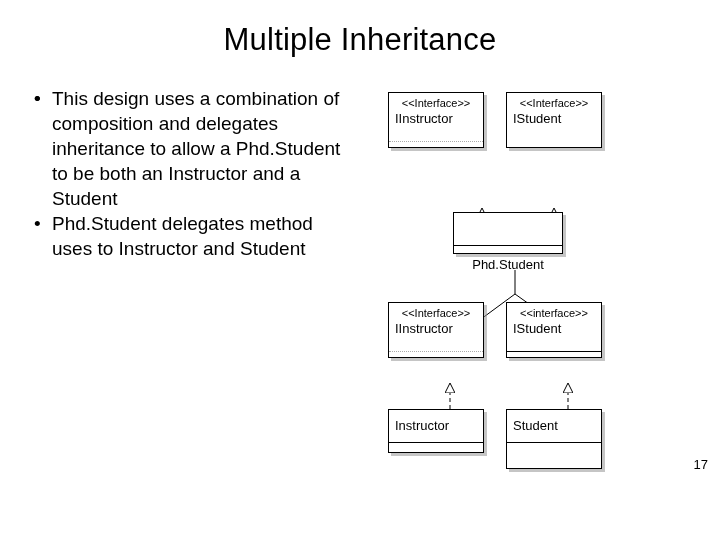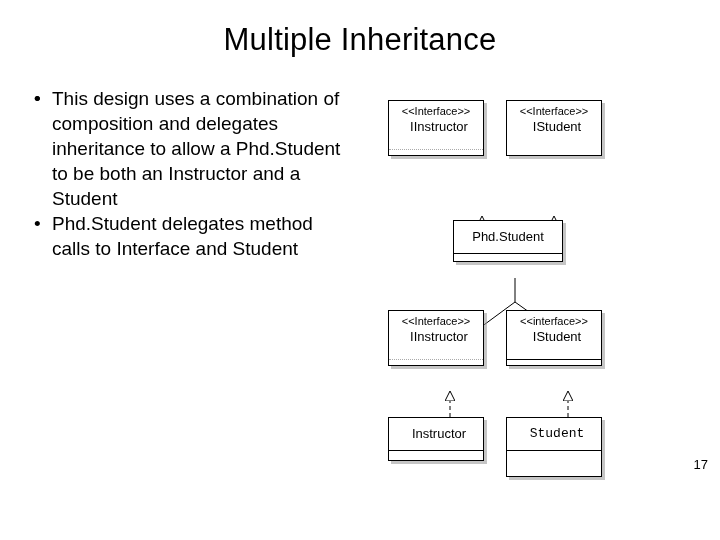--- a/index.html
+++ b/index.html
@@ -46,21 +46,21 @@
   .bullet .dot {
     position: absolute;
     left: 12px;
     top: 0;
     font-size: 19px;
     line-height: 25px;
   }
   .diagram {
     position: absolute;
     left: 378px;
-    top: 92px;
+    top: 84px;
     width: 330px;
     height: 390px;
   }
   .uml-box {
     position: absolute;
     background: #ffffff;
     border: 1px solid #000000;
     box-sizing: border-box;
     box-shadow: 3px 3px 0 rgba(150,150,150,0.55);
   }
@@ -70,21 +70,20 @@
     font-size: 11px;
     line-height: 14px;
     padding-top: 3px;
   }
   .uml-box .cname {
     display: block;
     font-size: 13px;
     line-height: 16px;
     padding-left: 6px;
     padding-top: 1px;
-    text-align: center;
   }
   .uml-box .cname.center {
     text-align: center;
     padding-left: 0;
   }
   .uml-box .divider {
     position: absolute;
     left: 0;
     right: 0;
     border-bottom: 1px solid #000000;
@@ -115,21 +114,21 @@
   <div class="bullets">
     <div class="bullet">
       <span class="dot">•</span>
     </div>
     <div class="bullet">
       <span class="dot">•</span>
       <span>This design uses a combination of composition and delegates inheritance to allow a Phd.Student to be both an Instructor and a Student</span>
     </div>
     <div class="bullet">
       <span class="dot">•</span>
-      <span>Phd.Student delegates method calls to Interface and Student</span>
+      <span>Phd.Student delegates method uses to Instructor and Student</span>
     </div>
   </div>
 
   <div class="diagram">
 
     <svg class="connectors" viewBox="0 0 330 390">
 
       <defs>
         <marker id="tri" markerWidth="10" markerHeight="10" refX="9" refY="5" orient="auto">
           <path d="M0,0 L10,5 L0,10 z" fill="#ffffff" stroke="#000000" stroke-width="1"></path>
@@ -157,42 +156,42 @@
       <span class="cname">IInstructor</span>
       <div class="divider dashed" style="top:48px;"></div>
     </div>
 
     <div class="uml-box" style="left:128px; top:8px; width:96px; height:56px;">
       <span class="stereo">&lt;&lt;Interface&gt;&gt;</span>
       <span class="cname">IStudent</span>
     </div>
 
     <div class="uml-box" style="left:75px; top:128px; width:110px; height:42px;">
-      <span class="cname center" style="padding-top:8px;">Phd.Student</span>
+      <span class="cname center" style="padding-top:8px;margin-top:36px;">Phd.Student</span>
       <div class="divider" style="top:32px;"></div>
     </div>
 
     <div class="uml-box" style="left:10px; top:218px; width:96px; height:56px;">
       <span class="stereo">&lt;&lt;Interface&gt;&gt;</span>
       <span class="cname">IInstructor</span>
       <div class="divider dashed" style="top:48px;"></div>
     </div>
 
     <div class="uml-box" style="left:128px; top:218px; width:96px; height:56px;">
       <span class="stereo">&lt;&lt;interface&gt;&gt;</span>
       <span class="cname">IStudent</span>
       <div class="divider" style="top:48px;"></div>
     </div>
 
     <div class="uml-box" style="left:10px; top:325px; width:96px; height:44px;">
       <span class="cname" style="padding-top:8px;">Instructor</span>
       <div class="divider" style="top:32px;"></div>
     </div>
 
-    <div class="uml-box" style="left:128px; top:325px; width:96px; height:60px;font-family:Liberation Mono, monospace;">
+    <div class="uml-box" style="left:128px; top:325px; width:96px; height:60px;">
       <span class="cname" style="padding-top:8px;">Student</span>
       <div class="divider" style="top:32px;"></div>
     </div>
 
   </div>
 
   <div class="page-number">17</div>
 
 </div>
 

